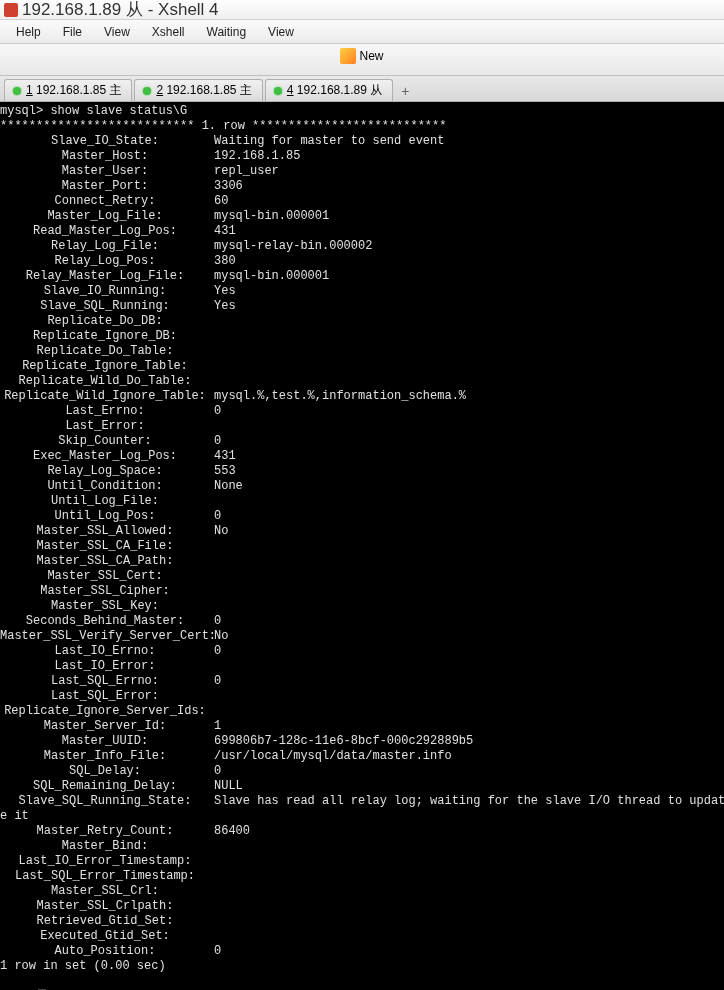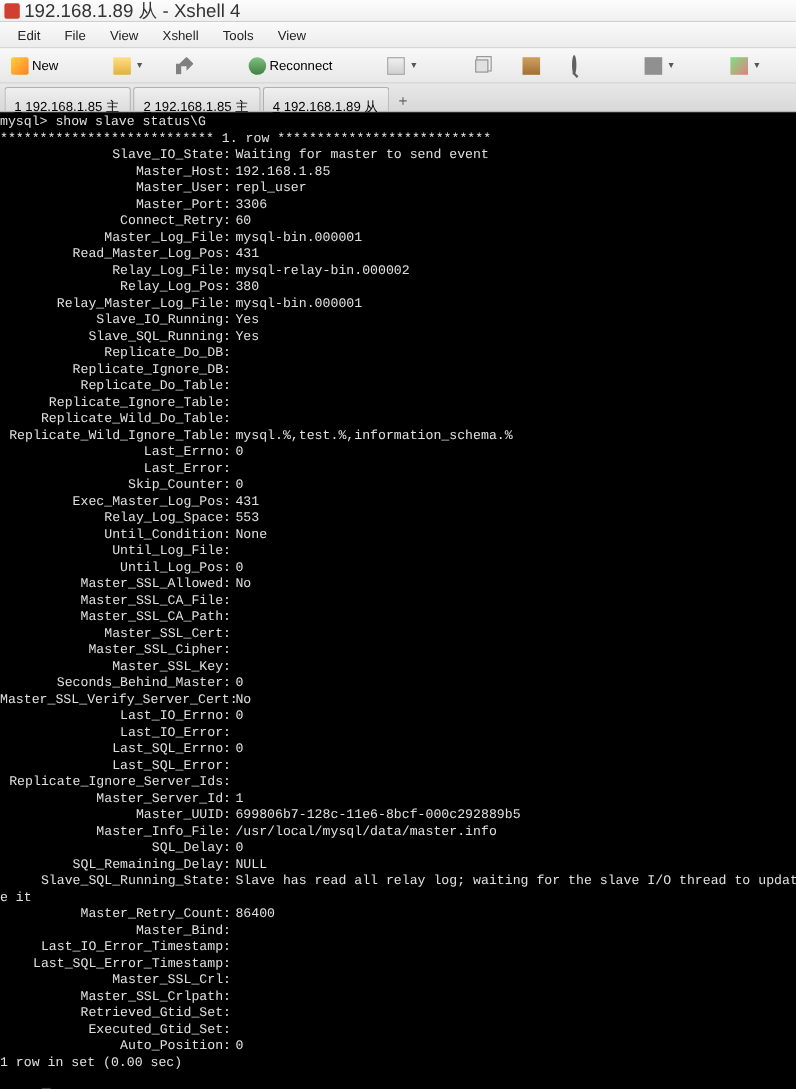--- a/index.html
+++ b/index.html
@@ -5,21 +5,21 @@
     * { margin: 0; padding: 0; box-sizing: border-box; }
     body { font-family: "Microsoft YaHei", Arial, sans-serif; font-size: 12px; background: #fff; width: 724px; }
     
     .titlebar { background: linear-gradient(#fdfdfd, #f0f0f0); border-bottom: 1px solid #d0d0d0; height: 20px; display: flex; align-items: center; padding: 0 4px; }
     .titlebar-icon { width: 14px; height: 14px; background: #d04030; border-radius: 2px; margin-right: 4px; }
     .titlebar-text { font-size: 17px; color: #333; }
     
     .menubar { background: linear-gradient(#fafafa, #ececec); border-bottom: 1px solid #c8c8c8; height: 24px; display: flex; align-items: center; padding: 0 6px; gap: 2px; }
     .menu-item { padding: 3px 10px; font-size: 12px; color: #222; cursor: pointer; }
     
-    .toolbar { background: linear-gradient(#f8f8f8, #e8e8e8); border-bottom: 1px solid #c0c0c0; height: 32px; display: flex; align-items: center; padding: 0 4px; gap: 17px; }
+    .toolbar { background: linear-gradient(#f8f8f8, #e8e8e8); border-bottom: 1px solid #c0c0c0; height: 32px; display: flex; align-items: center; padding: 0 4px; gap: 17px; flex-direction: column; }
     .tool-btn { display: inline-flex; align-items: center; padding: 3px 5px; border: 1px solid transparent; cursor: pointer; font-size: 12px; gap: 3px; }
     .tool-sep { width: 1px; height: 22px; background: #c0c0c0; margin: 0 2px; }
     .dropdown-arrow { font-size: 8px; color: #555; margin-left: 1px; }
     
     .icon-box { width: 16px; height: 16px; display: inline-block; }
     .icon-new { background: linear-gradient(135deg, #ffd040, #ff8020); border-radius: 2px; }
     .icon-folder { background: linear-gradient(#ffe080, #e0b040); border-radius: 1px; }
     .icon-link { background: #808080; clip-path: polygon(20% 40%, 60% 0%, 100% 40%, 60% 80%, 60% 55%, 30% 55%, 30% 100%, 0% 100%, 0% 40%); }
     .icon-reconnect { background: linear-gradient(#80c080, #408040); border-radius: 50%; }
     .icon-doc { background: linear-gradient(#f0f0f0, #d0d0d0); border: 1px solid #a0a0a0; }
@@ -32,48 +32,48 @@
     .icon-globe { background: radial-gradient(circle at 35% 35%, #80c0ff, #2060c0); border-radius: 50%; }
     .icon-tool { background: #8090b0; }
     .icon-play { background: #40a040; clip-path: polygon(0% 0%, 100% 50%, 0% 100%); }
     .icon-play2 { background: #60c060; clip-path: polygon(0% 0%, 100% 50%, 0% 100%); }
     .icon-grid { background: #40a060; display: grid; grid-template: 1fr 1fr / 1fr 1fr; gap: 1px; }
     .icon-grid span { background: #80e0a0; }
     .icon-lock { background: linear-gradient(#e0c040, #c0a020); border-radius: 2px; }
     .icon-chat { background: #d0d0d0; border-radius: 3px; }
     
     .tabbar { background: linear-gradient(#e8e8e8, #d8d8d8); border-bottom: 1px solid #b0b0b0; height: 26px; display: flex; align-items: flex-end; padding: 0 4px; }
-    .tab { display: flex; align-items: center; padding: 4px 10px 4px 8px; margin-right: 2px; font-size: 12px; background: linear-gradient(#f0f0f0, #dcdcdc); border: 1px solid #b0b0b0; border-bottom: none; border-radius: 3px 3px 0 0; cursor: pointer; gap: 5px; height: 22px; flex-direction: column; }
+    .tab { display: flex; align-items: center; padding: 4px 10px 4px 8px; margin-right: 2px; font-size: 12px; background: linear-gradient(#f0f0f0, #dcdcdc); border: 1px solid #b0b0b0; border-bottom: none; border-radius: 3px 3px 0 0; cursor: pointer; gap: 5px; height: 22px; }
     .tab.active { background: linear-gradient(#ffffff, #f4f4f4); border-top: 2px solid #f0a030; padding-top: 3px; }
     .tab-status { width: 8px; height: 8px; border-radius: 50%; background: #40c040; box-shadow: 0 0 2px #40c040; }
     .tab-num { text-decoration: underline; }
     .tab-close { font-size: 12px; color: #888; margin-left: 4px; padding: 0 2px; }
     .tab-add { width: 20px; text-align: center; color: #666; cursor: pointer; font-size: 14px; padding: 2px; }
     
     .terminal { background: #000; color: #e0e0e0; font-family: "Consolas", "Courier New", monospace; font-size: 12px; line-height: 15px; padding: 2px 0; min-height: 880px; position: relative; white-space: pre; overflow: hidden; }
     .term-row { display: flex; }
-    .term-label { width: 210px; text-align: right; flex-shrink: 0; }
+    .term-label { width: 210px; text-align: center; flex-shrink: 0; }
     .term-value { padding-left: 4px; }
     .cursor-line { color: #fff; }
     .cursor-block { display: inline-block; width: 8px; height: 14px; background: #404040; margin-left: 2px; vertical-align: middle; }
   </style>
 </head>
 <body>
 
 <div class="titlebar">
   <span class="titlebar-icon"></span>
   <span class="titlebar-text">192.168.1.89 从 - Xshell 4</span>
 </div>
 
 <div class="menubar">
-  <span class="menu-item">Edit</span>
+  <span class="menu-item">Help</span>
   <span class="menu-item">File</span>
   <span class="menu-item">View</span>
   <span class="menu-item">Xshell</span>
-  <span class="menu-item">Tools</span>
+  <span class="menu-item">Waiting</span>
   <span class="menu-item">View</span>
 </div>
 
 <div class="toolbar">
   <span class="tool-btn">
       <span class="icon-box icon-new"></span>
       <span>New</span>
     </span>
   <span class="tool-sep"></span>
   <span class="tool-btn">

